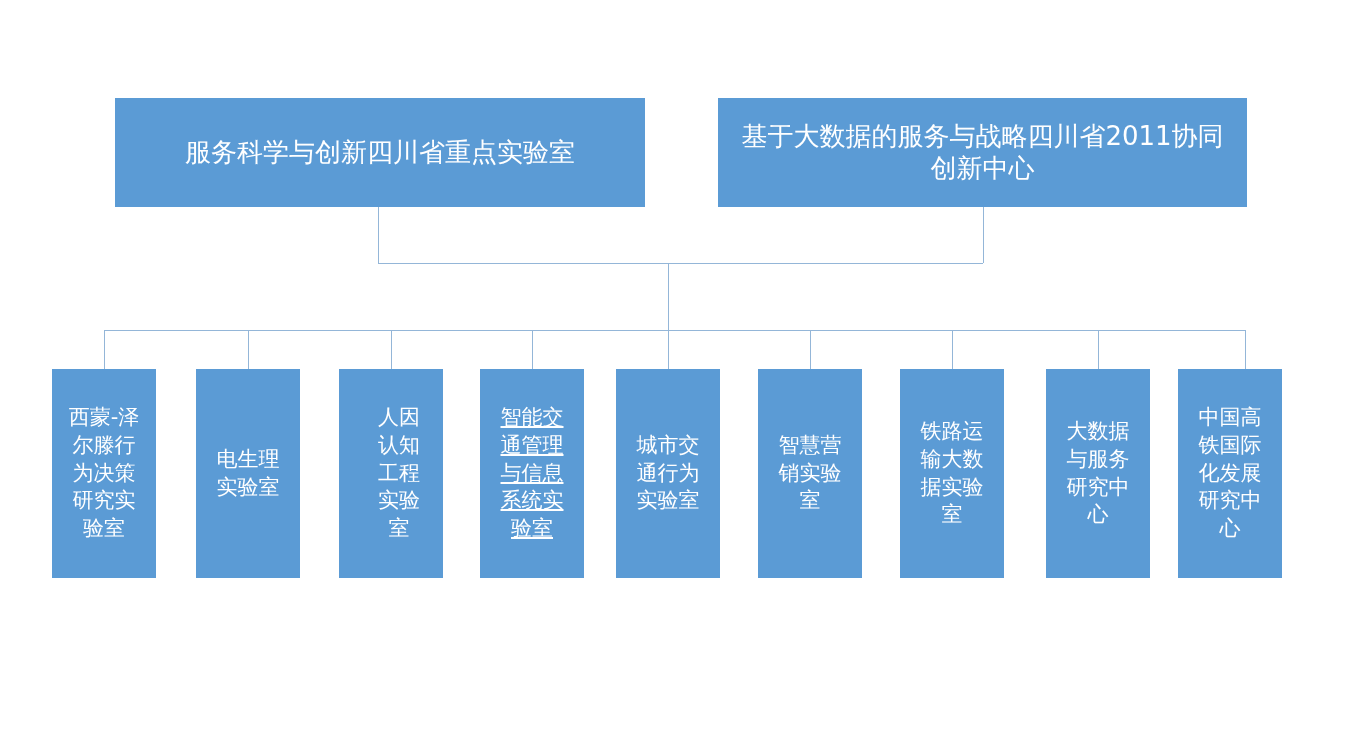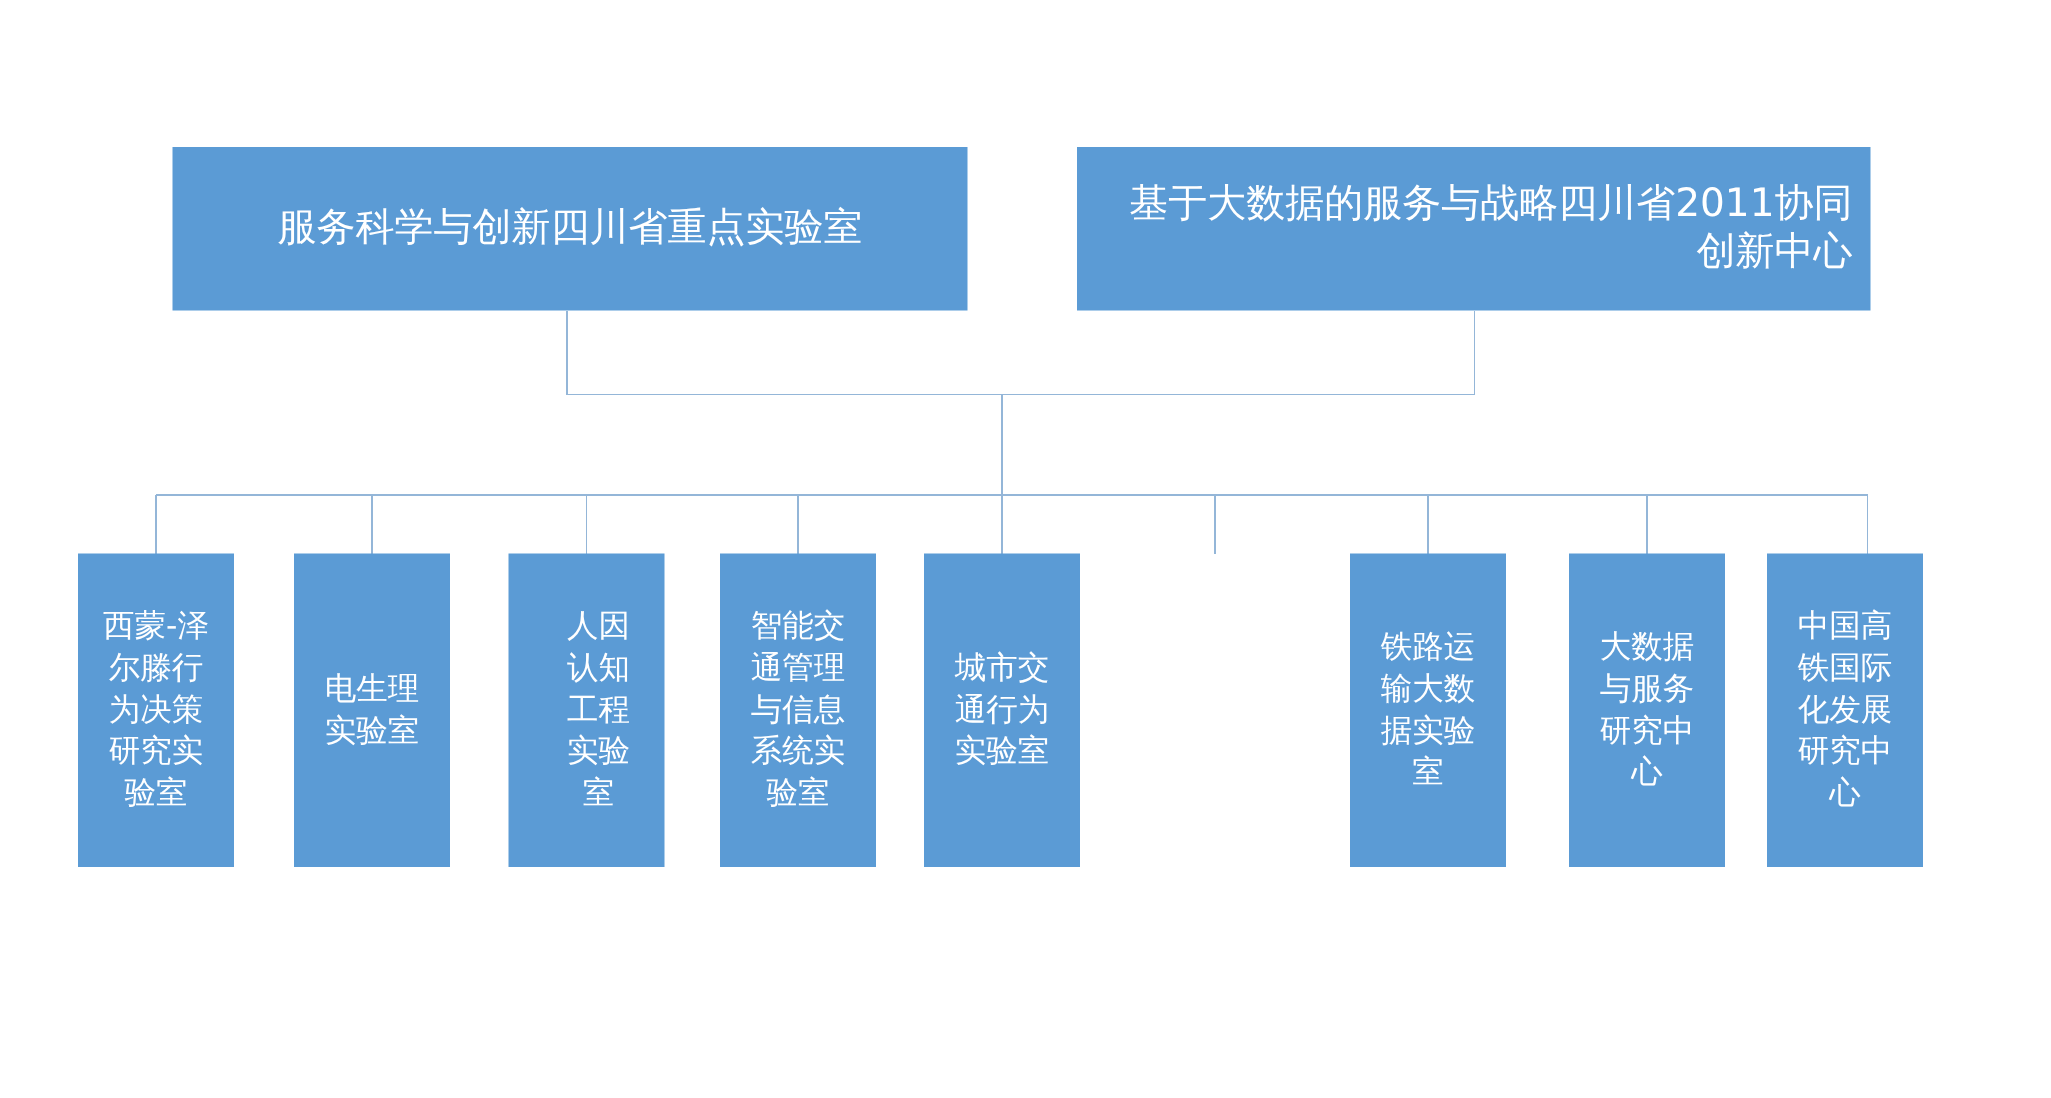--- a/index.html
+++ b/index.html
@@ -81,44 +81,47 @@
     <line x1="810" y1="330" x2="810" y2="369"></line>
     <line x1="952" y1="330" x2="952" y2="369"></line>
     <line x1="1098" y1="330" x2="1098" y2="369"></line>
     <line x1="1245" y1="330" x2="1245" y2="369"></line>
   </svg>
 
   <div class="box top-box" style="left:115px; width:530px;justify-content:center;">
     <span class="box-label">服务科学与创新四川省重点实验室</span>
   </div>
 
-  <div class="box top-box" style="left:718px; width:529px;text-align:right;">
+  <div class="box top-box" style="left:718px; width:529px;">
     <span class="box-label">基于大数据的服务与战略四川省2011协同创新中心</span>
   </div>
 
   <div class="box lab-box" style="left:52px;">
     <span class="box-label">西蒙-泽尔滕行为决策研究实验室</span>
   </div>
 
   <div class="box lab-box" style="left:196px;">
     <span class="box-label">电生理实验室</span>
   </div>
 
   <div class="box lab-box" style="left:339px;padding-left:32px;">
     <span class="box-label">人因认知工程实验室</span>
   </div>
 
-  <div class="box lab-box" style="left:480px;">
+  <div class="box lab-box" style="left:480px;text-decoration:underline;">
     <span class="box-label">智能交通管理与信息系统实验室</span>
   </div>
 
   <div class="box lab-box" style="left:616px;">
     <span class="box-label">城市交通行为实验室</span>
   </div>
 
+  <div class="box lab-box" style="left:758px;">
+    <span class="box-label">智慧营销实验室</span>
+  </div>
 
   <div class="box lab-box" style="left:900px;">
     <span class="box-label">铁路运输大数据实验室</span>
   </div>
 
   <div class="box lab-box" style="left:1046px;font-family:Liberation Serif, serif;">
     <span class="box-label">大数据与服务研究中心</span>
   </div>
 
   <div class="box lab-box" style="left:1178px;">

